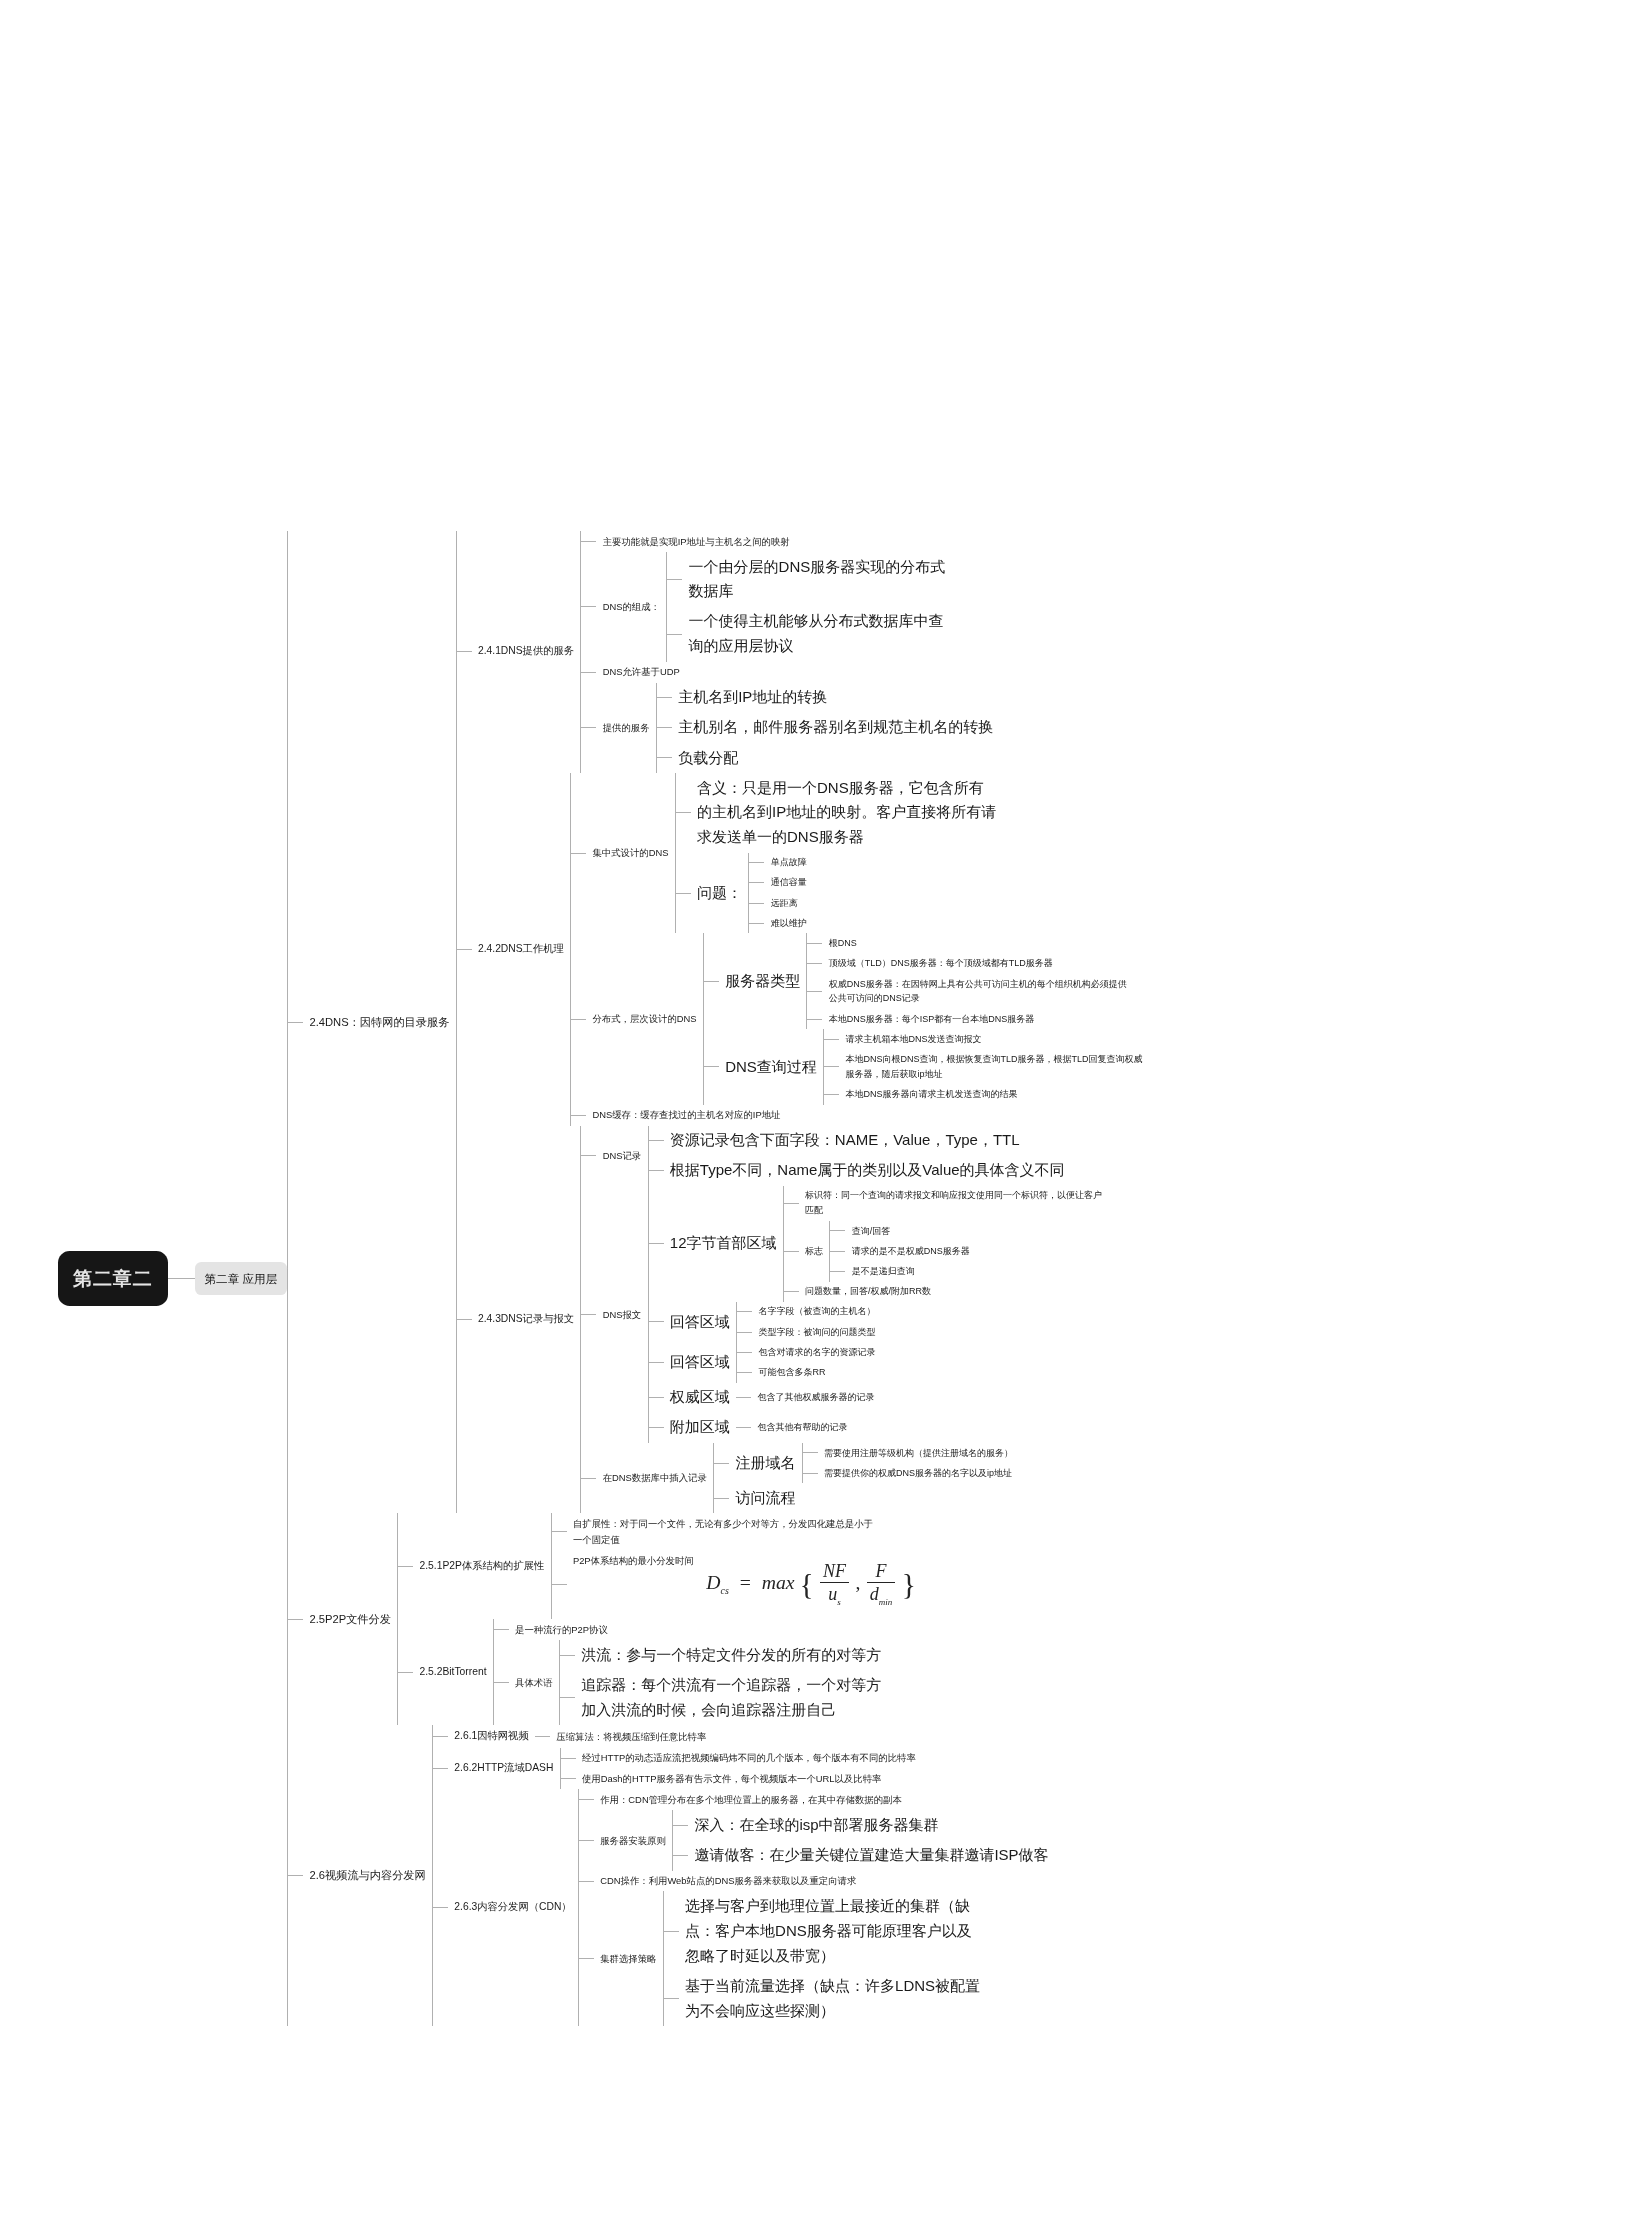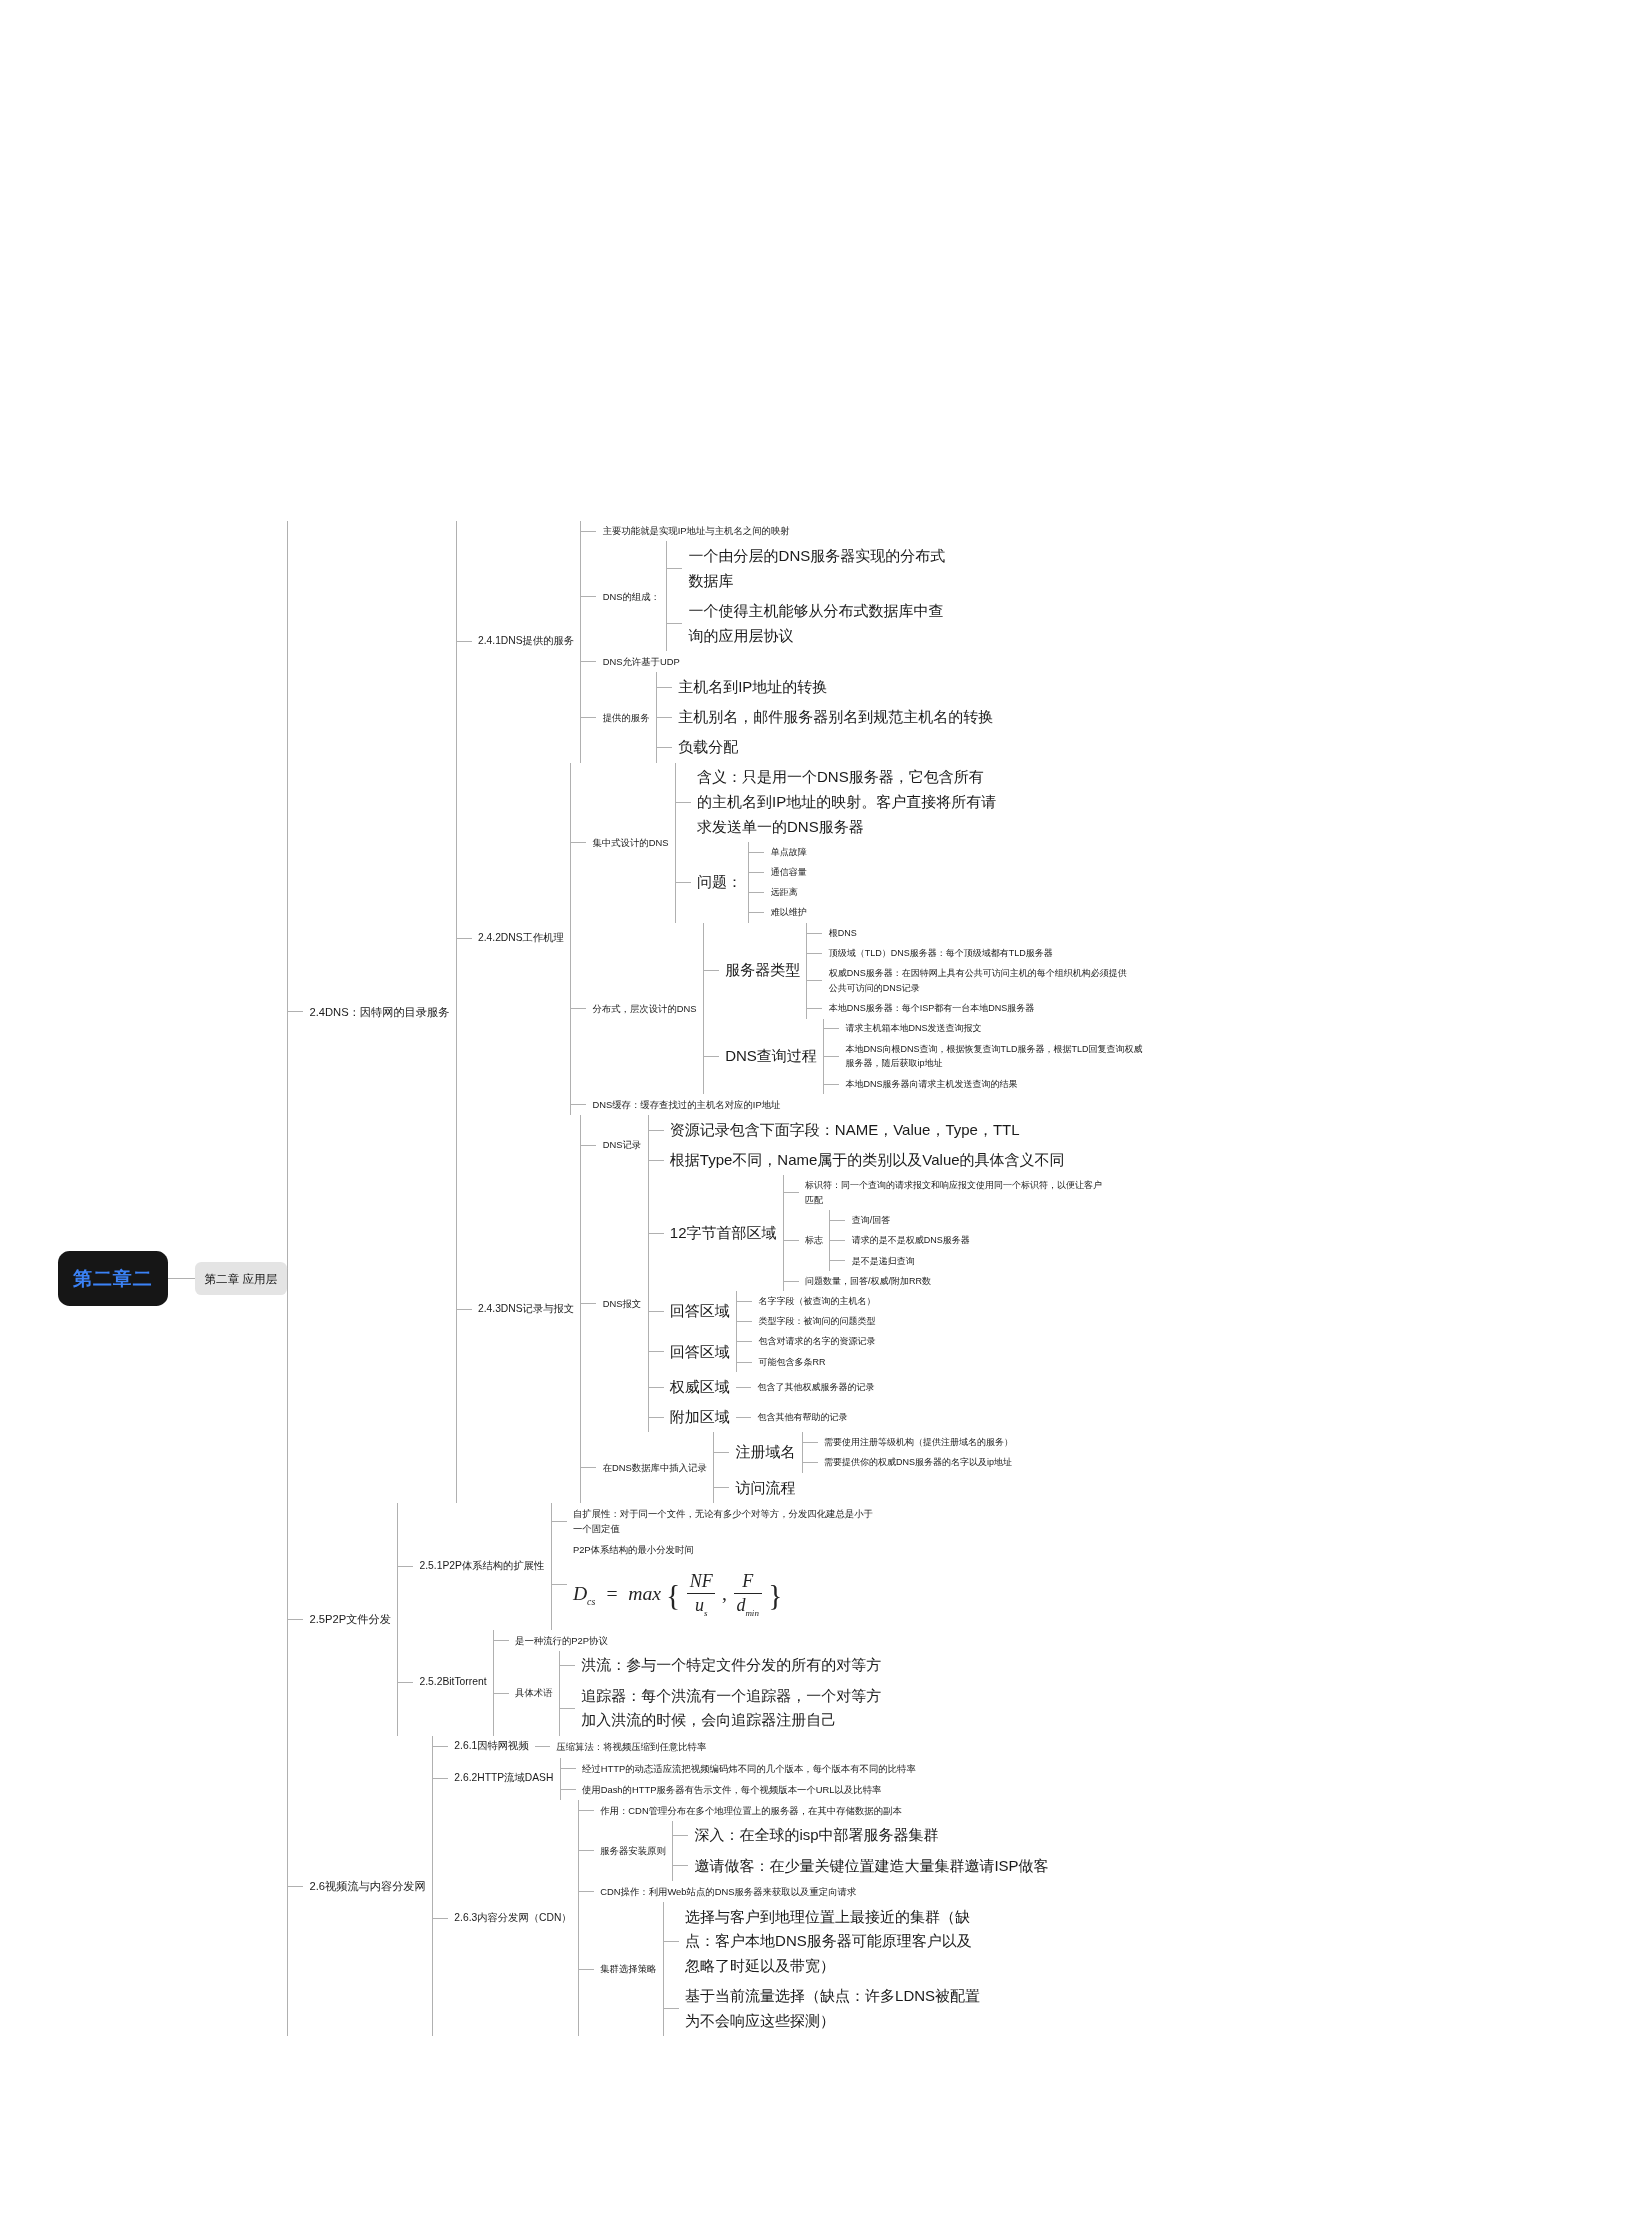--- a/index.html
+++ b/index.html
@@ -45,21 +45,21 @@
     line-height: 1.65;
     padding: 2.7px 6.3px;
     position: relative;
     z-index: 3;
     background: transparent;
   }
 
   
   .root-pill {
     background: #161616;
-    color: #3b82f6;
+    color: #e5e5e5;
     border-radius: 11.6px;
     font-size: 19px;
     font-weight: 700;
     padding: 11.6px 15px;
     letter-spacing: 0.9px;
     white-space: nowrap;
     z-index: 5;
     position: relative;
   }
   .lvl1-pill {
@@ -450,21 +450,21 @@
             <div class="kids">
 
               <div class="kid">
                 <div class="node">
                   <div class="label d3">2.5.1P2P体系结构的扩展性</div>
                   <div class="kids">
                     <div class="kid">
                       <div class="label d4 wrap-700">自扩展性：对于同一个文件，无论有多少个对等方，分发四化建总是小于一个固定值</div>
                     </div>
                     <div class="kid">
-                      <div style="display:flex;flex-direction:column;">
+                      <div style="display:flex;flex-direction:row;">
                         <div class="label d4">P2P体系结构的最小分发时间</div>
                         <div class="formula">
                           <span class="sr">D_{cs} = max{ NF/u_s , F/d_min }</span>
                           <i>D</i><sub>cs</sub> &nbsp;=&nbsp; max
                           <span class="brace">{</span>
                           <span class="frac">
                               <span class="num"><i>NF</i></span>
                               <span class="den"><i>u</i><sub>s</sub></span>
                             </span>
                           <span style="font-style:normal;">,</span>

